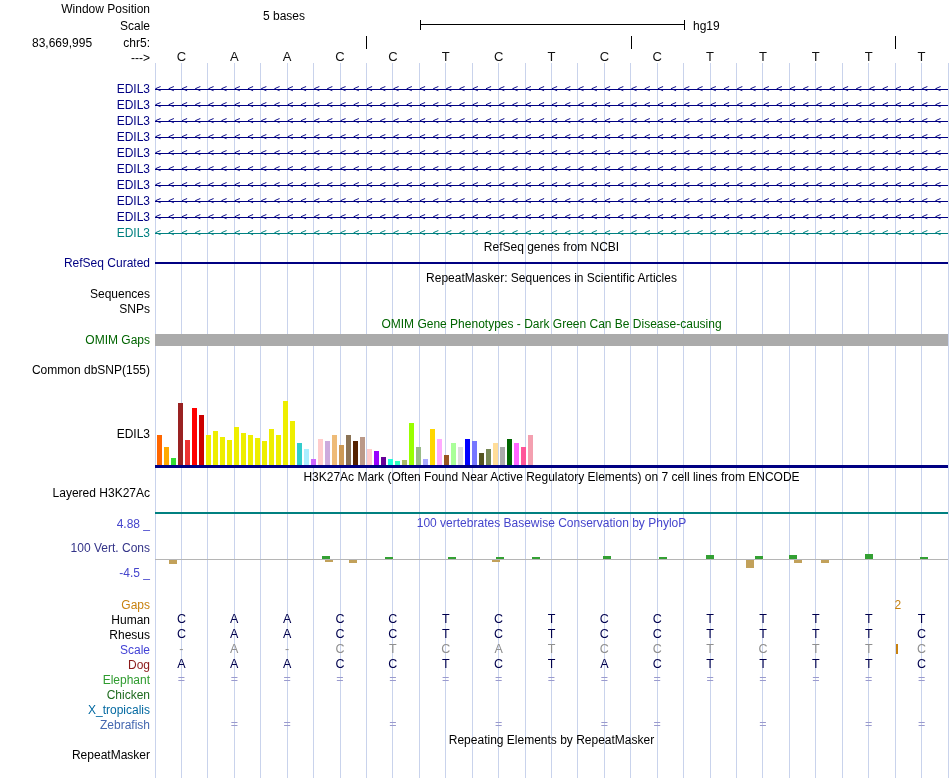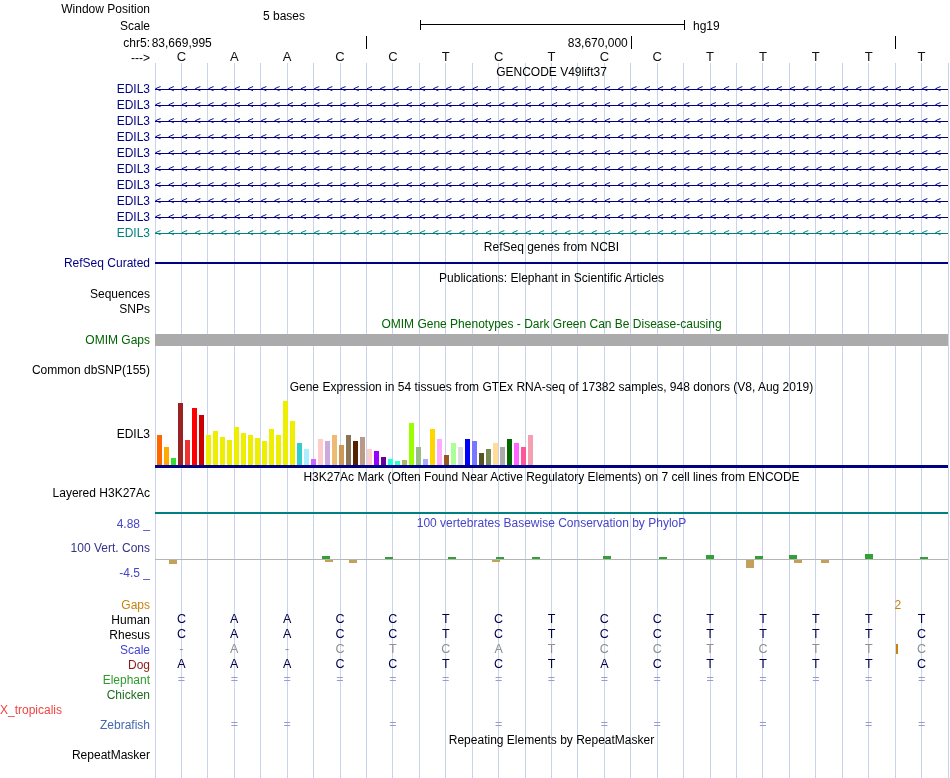--- a/index.html
+++ b/index.html
@@ -53,59 +53,56 @@
 
   <div class="side-label" style="top:2px">Window Position</div>
   <div class="side-label" style="top:19px">Scale</div>
   <div class="side-label" style="top:36px">chr5:</div>
   <div class="side-label" style="top:51px">---&gt;</div>
 
   <div class="abs" style="top:9px;left:155px;width:258px;text-align:center">5 bases</div>
   <div class="abs scalebar" style="top:20px;left:420px;width:265px;height:10px"></div>
   <div class="abs" style="top:19px;left:693px">hg19</div>
 
-  <div class="title" style="top:66px">GENCODE V49lift37</div>
 
   <div class="title" style="top:241px">RefSeq genes from NCBI</div>
   <div class="side-label" style="top: 256px; color: rgb(0, 0, 130);">RefSeq Curated</div>
   <div class="abs" style="top: 262px; left: 155px; width: 793px; height: 2px; background: rgb(0, 0, 130);"></div>
 
-  <div class="title" style="top:272px">Publications: Elephant in Scientific Articles</div>
+  <div class="title" style="top:272px">RepeatMasker: Sequences in Scientific Articles</div>
   <div class="side-label" style="top:287px">Sequences</div>
   <div class="side-label" style="top:302px">SNPs</div>
 
   <div class="title" style="top: 318px; color: rgb(0, 100, 0);">OMIM Gene Phenotypes - Dark Green Can Be Disease-causing</div>
   <div class="side-label" style="top: 333px; color: rgb(0, 100, 0);">OMIM Gaps</div>
   <div class="abs" style="top: 334px; left: 155px; width: 793px; height: 12px; background: rgb(171, 171, 171);"></div>
 
   <div class="side-label" style="top:363px">Common dbSNP(155)</div>
 
-  <div class="title" style="top:381px">Gene Expression in 54 tissues from GTEx RNA-seq of 17382 samples, 948 donors (V8, Aug 2019)</div>
   <div class="side-label" style="top:427px">EDIL3</div>
   <div class="abs" style="top: 465px; left: 155px; width: 793px; height: 3px; background: rgb(0, 0, 130);"></div>
 
   <div class="title" style="top:471px">H3K27Ac Mark (Often Found Near Active Regulatory Elements) on 7 cell lines from ENCODE</div>
   <div class="side-label" style="top:486px">Layered H3K27Ac</div>
   <div class="abs" style="top: 512px; left: 155px; width: 793px; height: 2px; background: rgb(0, 128, 128);"></div>
 
   <div class="title" style="top: 517px; color: rgb(69, 69, 204);">100 vertebrates Basewise Conservation by PhyloP</div>
   <div class="side-label" style="top: 517px; color: rgb(69, 69, 204);">4.88 _</div>
   <div class="side-label" style="top: 541px; color: rgb(51, 51, 136);">100 Vert. Cons</div>
   <div class="side-label" style="top: 566px; color: rgb(69, 69, 204);">-4.5 _</div>
   <div class="abs" style="top: 559px; left: 155px; width: 793px; height: 1px; background: rgb(181, 181, 181);"></div>
 
   <div class="side-label" style="top: 598px; color: rgb(200, 130, 15);">Gaps</div>
 
   <div class="title" style="top:734px">Repeating Elements by RepeatMasker</div>
   <div class="side-label" style="top:748px">RepeatMasker</div>
 
   <div id="fg">
-      <div class="abs" style="left: 0px; top: 36px; width: 363.467px; text-align: center;">83,669,995</div>
+      <div class="abs" style="left: 0px; top: 36px; width: 363.467px; text-align: left; padding-left: 32px;">83,669,995</div>
       <div class="abs" style="left: 366.467px; top: 36px; width: 1px; height: 13px; background: rgb(0, 0, 0);"></div>
-      <div class="abs" style="left: 0px; top: 36px; width: 627.8px; text-align: right;">83,670,000</div>
       <div class="abs" style="left: 630.8px; top: 36px; width: 1px; height: 13px; background: rgb(0, 0, 0);"></div>
       <div class="abs" style="left: 895.133px; top: 36px; width: 1px; height: 13px; background: rgb(0, 0, 0);"></div>
       <div class="abs" style="left: 155px; top: 50px; width: 52.8667px; text-align: center; font-size: 13px; color: rgb(17, 17, 17);">C</div>
       <div class="abs" style="left: 207.867px; top: 50px; width: 52.8667px; text-align: center; font-size: 13px; color: rgb(17, 17, 17);">A</div>
       <div class="abs" style="left: 260.733px; top: 50px; width: 52.8667px; text-align: center; font-size: 13px; color: rgb(17, 17, 17);">A</div>
       <div class="abs" style="left: 313.6px; top: 50px; width: 52.8667px; text-align: center; font-size: 13px; color: rgb(17, 17, 17);">C</div>
       <div class="abs" style="left: 366.467px; top: 50px; width: 52.8667px; text-align: center; font-size: 13px; color: rgb(17, 17, 17);">C</div>
       <div class="abs" style="left: 419.333px; top: 50px; width: 52.8667px; text-align: center; font-size: 13px; color: rgb(17, 17, 17);">T</div>
       <div class="abs" style="left: 472.2px; top: 50px; width: 52.8667px; text-align: center; font-size: 13px; color: rgb(17, 17, 17);">C</div>
       <div class="abs" style="left: 525.067px; top: 50px; width: 52.8667px; text-align: center; font-size: 13px; color: rgb(17, 17, 17);">T</div>
@@ -315,21 +312,21 @@
       <div class="abs" style="left: 472.2px; top: 672px; width: 52.8667px; text-align: center; color: rgb(154, 154, 206); font-size: 12.5px;">=</div>
       <div class="abs" style="left: 525.067px; top: 672px; width: 52.8667px; text-align: center; color: rgb(154, 154, 206); font-size: 12.5px;">=</div>
       <div class="abs" style="left: 577.933px; top: 672px; width: 52.8667px; text-align: center; color: rgb(154, 154, 206); font-size: 12.5px;">=</div>
       <div class="abs" style="left: 630.8px; top: 672px; width: 52.8667px; text-align: center; color: rgb(154, 154, 206); font-size: 12.5px;">=</div>
       <div class="abs" style="left: 683.667px; top: 672px; width: 52.8667px; text-align: center; color: rgb(154, 154, 206); font-size: 12.5px;">=</div>
       <div class="abs" style="left: 736.533px; top: 672px; width: 52.8667px; text-align: center; color: rgb(154, 154, 206); font-size: 12.5px;">=</div>
       <div class="abs" style="left: 789.4px; top: 672px; width: 52.8667px; text-align: center; color: rgb(154, 154, 206); font-size: 12.5px;">=</div>
       <div class="abs" style="left: 842.267px; top: 672px; width: 52.8667px; text-align: center; color: rgb(154, 154, 206); font-size: 12.5px;">=</div>
       <div class="abs" style="left: 895.133px; top: 672px; width: 52.8667px; text-align: center; color: rgb(154, 154, 206); font-size: 12.5px;">=</div>
       <div class="abs" style="left: 0px; top: 688px; width: 150px; text-align: right; color: rgb(31, 107, 31);">Chicken</div>
-      <div class="abs" style="left: 0px; top: 703px; width: 150px; color: #ef4444;">X_tropicalis</div>
+      <div class="abs" style="left: 0px; top: 703px; width: 150px; text-align: right; color: #0369a1;">X_tropicalis</div>
       <div class="abs" style="left: 0px; top: 718px; width: 150px; text-align: right; color: rgb(69, 104, 176);">Zebrafish</div>
       <div class="abs" style="left: 207.867px; top: 717px; width: 52.8667px; text-align: center; color: rgb(154, 154, 206); font-size: 12.5px;">=</div>
       <div class="abs" style="left: 260.733px; top: 717px; width: 52.8667px; text-align: center; color: rgb(154, 154, 206); font-size: 12.5px;">=</div>
       <div class="abs" style="left: 366.467px; top: 717px; width: 52.8667px; text-align: center; color: rgb(154, 154, 206); font-size: 12.5px;">=</div>
       <div class="abs" style="left: 472.2px; top: 717px; width: 52.8667px; text-align: center; color: rgb(154, 154, 206); font-size: 12.5px;">=</div>
       <div class="abs" style="left: 577.933px; top: 717px; width: 52.8667px; text-align: center; color: rgb(154, 154, 206); font-size: 12.5px;">=</div>
       <div class="abs" style="left: 630.8px; top: 717px; width: 52.8667px; text-align: center; color: rgb(154, 154, 206); font-size: 12.5px;">=</div>
       <div class="abs" style="left: 736.533px; top: 717px; width: 52.8667px; text-align: center; color: rgb(154, 154, 206); font-size: 12.5px;">=</div>
       <div class="abs" style="left: 842.267px; top: 717px; width: 52.8667px; text-align: center; color: rgb(154, 154, 206); font-size: 12.5px;">=</div>
       <div class="abs" style="left: 895.133px; top: 717px; width: 52.8667px; text-align: center; color: rgb(154, 154, 206); font-size: 12.5px;">=</div>

